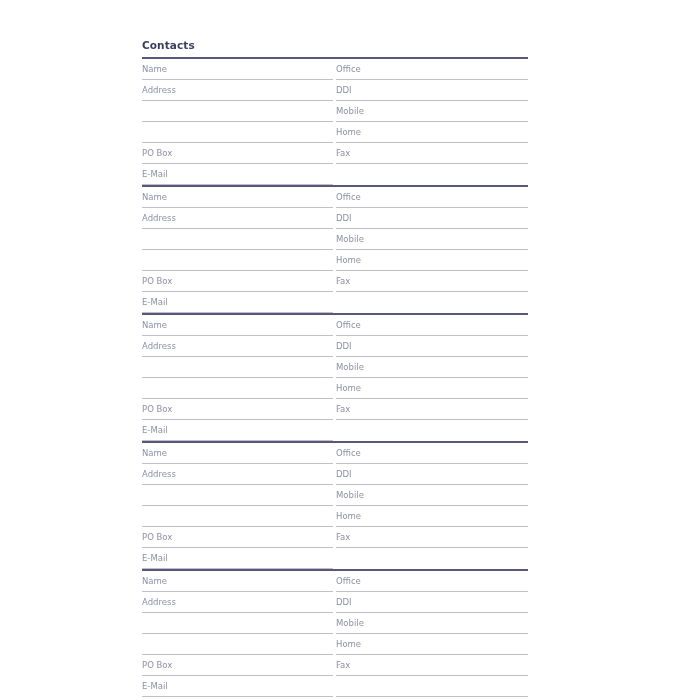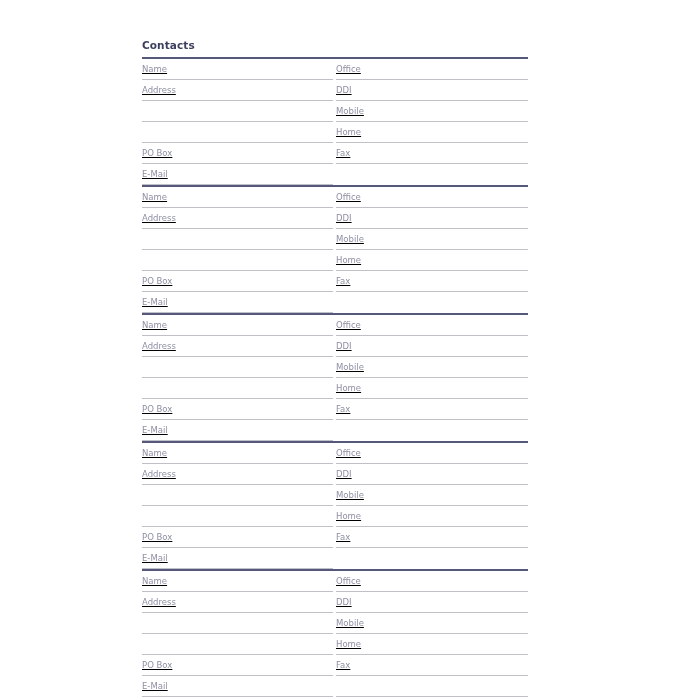--- a/index.html
+++ b/index.html
@@ -1,21 +1,21 @@
 <!DOCTYPE html>
 <html><head>
   <meta charset="utf-8">
   <style>
     html, body { margin: 0; padding: 0; background: #ffffff; }
     body { width: 700px; height: 700px; position: relative; overflow: hidden;
            font-family: "DejaVu Sans", sans-serif; }
     .page { position: absolute; left: 142px; top: 8px; width: 386px; margin-top: 30px; }
     .title { font-size: 10.5px; font-weight: bold; color: #3b3f5c; height: 19px; line-height: 14px; letter-spacing: 0.1px; }
     .block { border-top: 2px solid #55587a; }
-    .row { display: flex; height: 21px; text-decoration: underline; }
+    .row { display: flex; height: 21px; }
     .cell { box-sizing: border-box; height: 21px; font-size: 8.5px; color: #8e90a4; padding-top: 5px; }
     .cell.left { width: 191px; margin-right: 3px; }
     .cell.right { width: 192px; }
     .cell.line { border-bottom: 1px solid #bfc0c8; }
     .cell.noline { border-bottom: 1px solid transparent; }
   </style>
 </head>
 <body>
 
 <div class="page">

